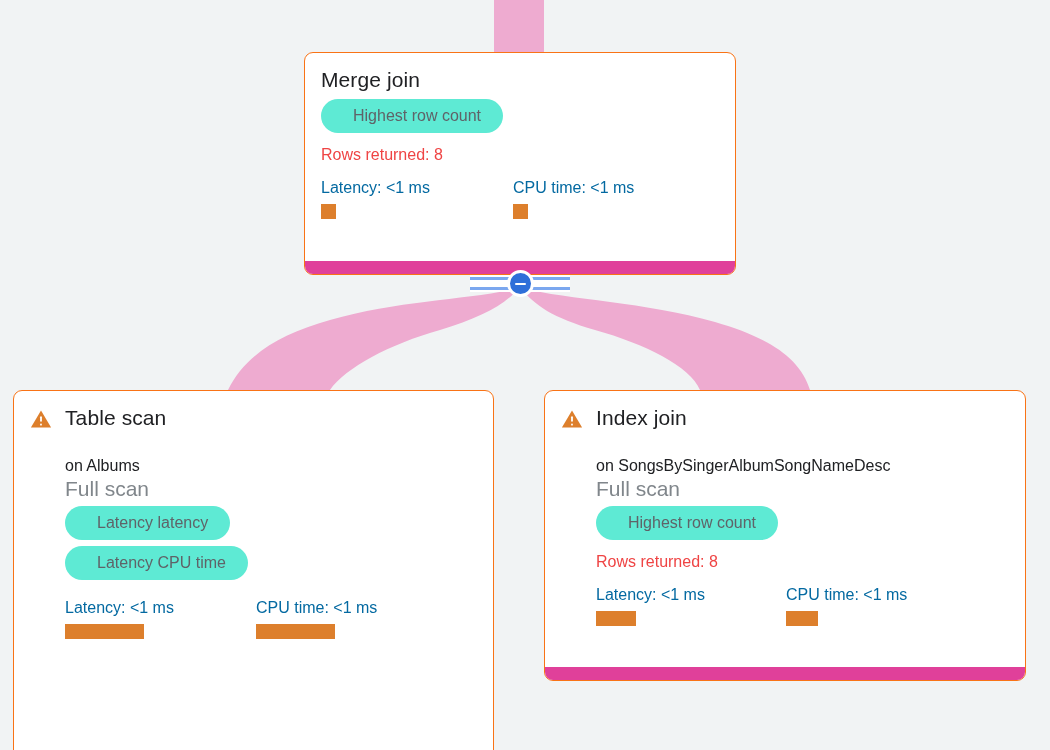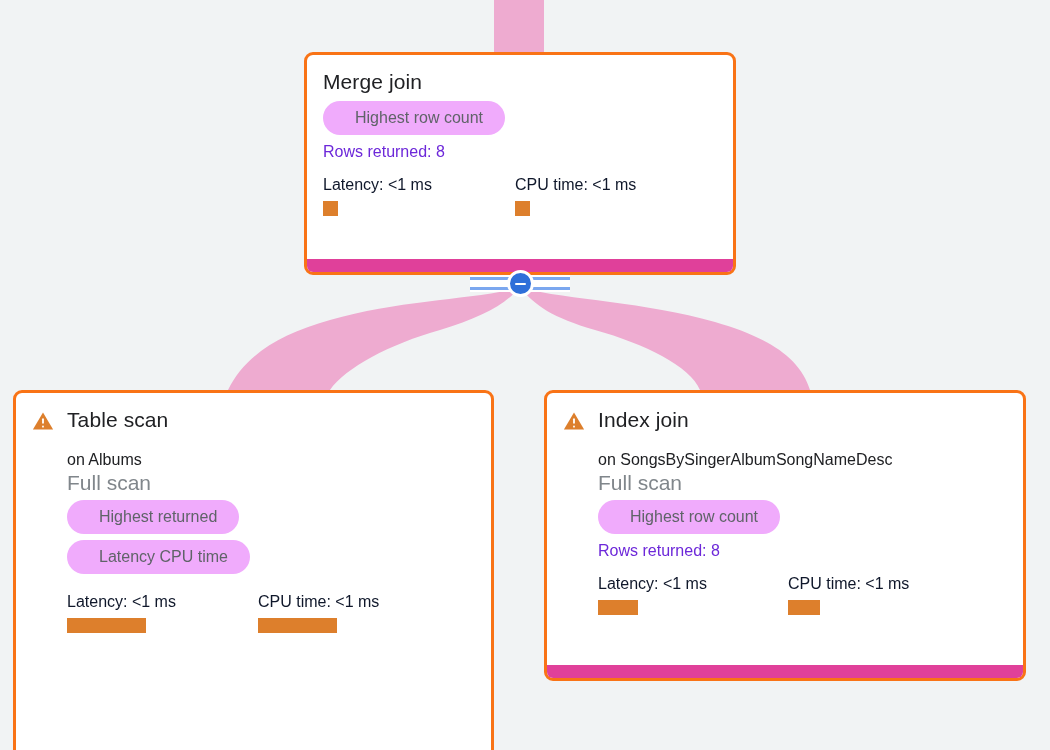--- a/index.html
+++ b/index.html
@@ -29,21 +29,21 @@
     left: 0; top: 0;
     width: 1050px;
     height: 750px;
     z-index: 1;
   }
 
   
   .node-card {
     position: absolute;
     background: #ffffff;
-    border: 3px solid #f97316;
+    border: 1px solid #f97316;
     border-radius: 9px;
     box-sizing: border-box;
     overflow: hidden;
     z-index: 3;
   }
   .node-body {
     position: absolute;
     left: 0; top: 0; right: 0;
     padding: 14px 16px 0 16px;
     box-sizing: border-box;
@@ -75,63 +75,64 @@
     font-weight: 500;
     color: #202124;
     line-height: 26px;
     letter-spacing: 0.1px;
     white-space: nowrap;
   }
   .node-subtitle {
     font-size: 16px;
     color: #202124;
     line-height: 22px;
-    margin-top: 16px;
+    margin-top: 24px;
     white-space: nowrap;
   }
   .node-subtitle2 {
     font-size: 21px;
     color: #80868b;
     line-height: 22px;
     margin-top: 1px;
     white-space: nowrap;
   }
 
   .chip-row { margin-top: 6px; }
   .chip {
     display: inline-block;
-    background: #f0abfc;
+    background: #5eead4;
     color: #5f6368;
     font-size: 16px;
     line-height: 20px;
     border-radius: 18px;
     padding: 7px 22px 7px 32px;
     margin-bottom: 6px;
     white-space: nowrap;
   }
 
   .rows-line {
     font-size: 16px;
-    color: #6d28d9;
+    color: #ef4444;
     line-height: 22px;
+    margin-top: 5px;
     white-space: nowrap;
   }
 
   .metrics {
     position: relative;
     margin-top: 12px;
     height: 46px;
   }
   .metric {
     position: absolute;
     top: 0;
   }
   .metric-label {
     font-size: 16px;
-    color: #0f172a;
+    color: #0369a1;
     line-height: 20px;
     white-space: nowrap;
   }
   .metric-bar {
     margin-top: 6px;
     height: 15px;
     background: #dd7f2c;
   }
 
   
@@ -233,21 +234,21 @@
           <rect x="11" y="17" width="2" height="2.2" rx="1" fill="#ffffff"></rect>
         </svg>
         <div class="node-title-wrap">
           <div class="node-title">Table scan</div>
         </div>
       </div>
       <div style="margin-left:35px;">
         <div class="node-subtitle">on Albums</div>
         <div class="node-subtitle2">Full scan</div>
         <div class="chip-row">
-          <span class="chip">Highest returned</span><br>
+          <span class="chip">Latency latency</span><br>
           <span class="chip">Latency CPU time</span>
         </div>
         <div class="metrics">
           <div class="metric" style="left:0px;">
             <div class="metric-label">Latency: &lt;1 ms</div>
             <div class="metric-bar" style="width:79px;"></div>
           </div>
           <div class="metric" style="left:191px;">
             <div class="metric-label">CPU time: &lt;1 ms</div>
             <div class="metric-bar" style="width:79px;"></div>

